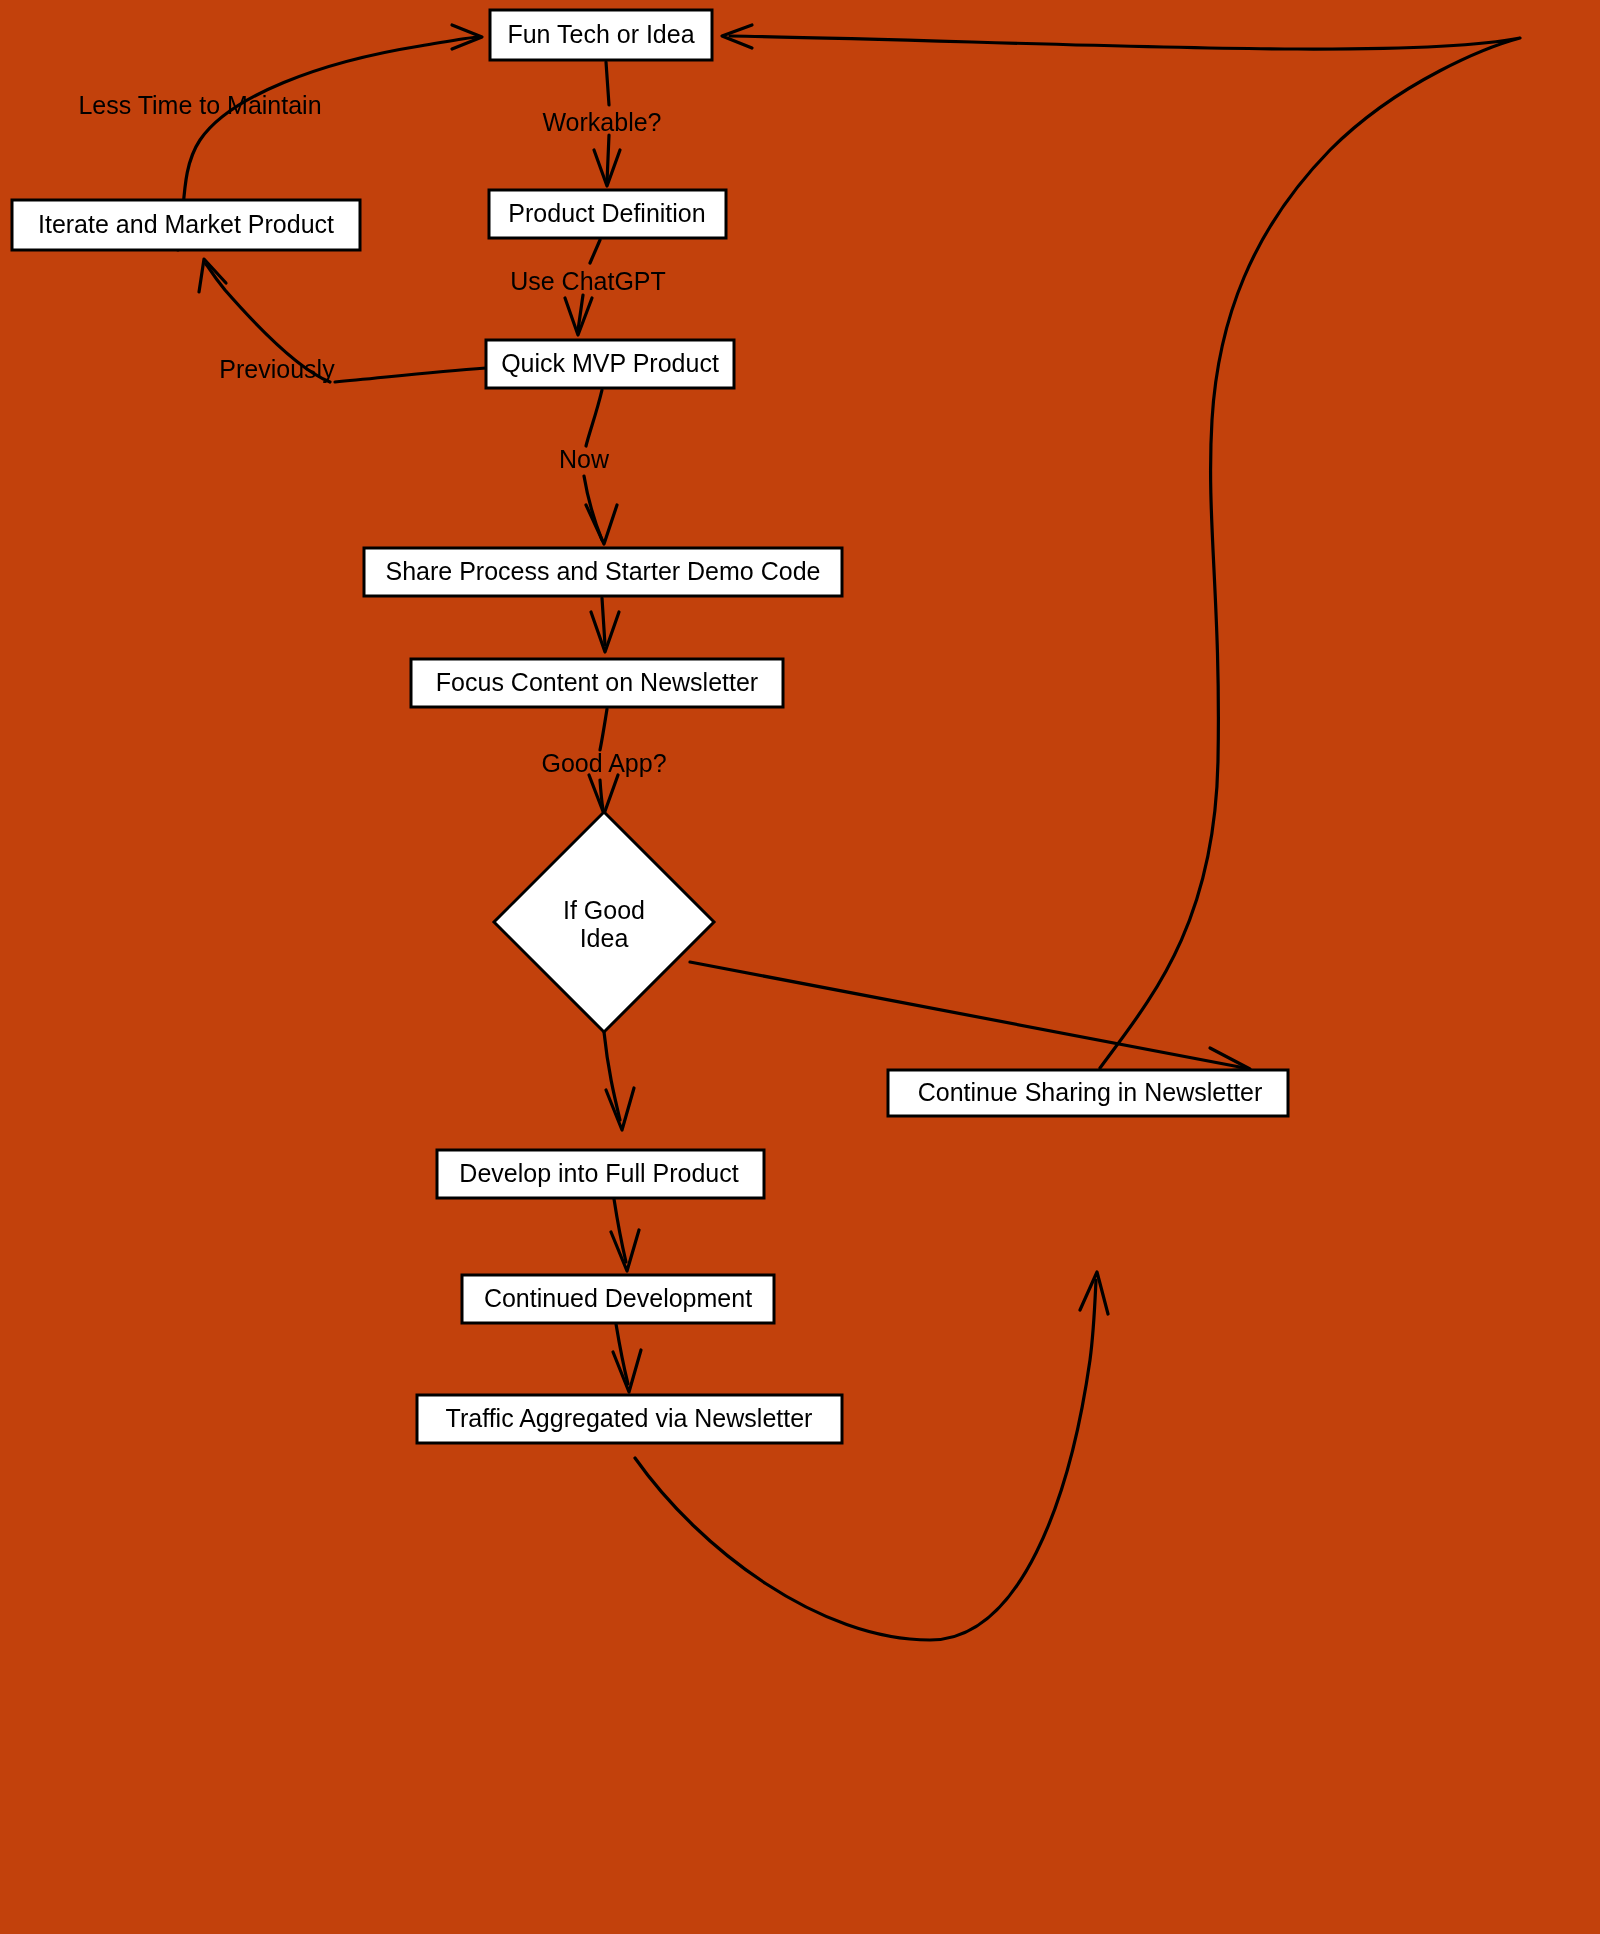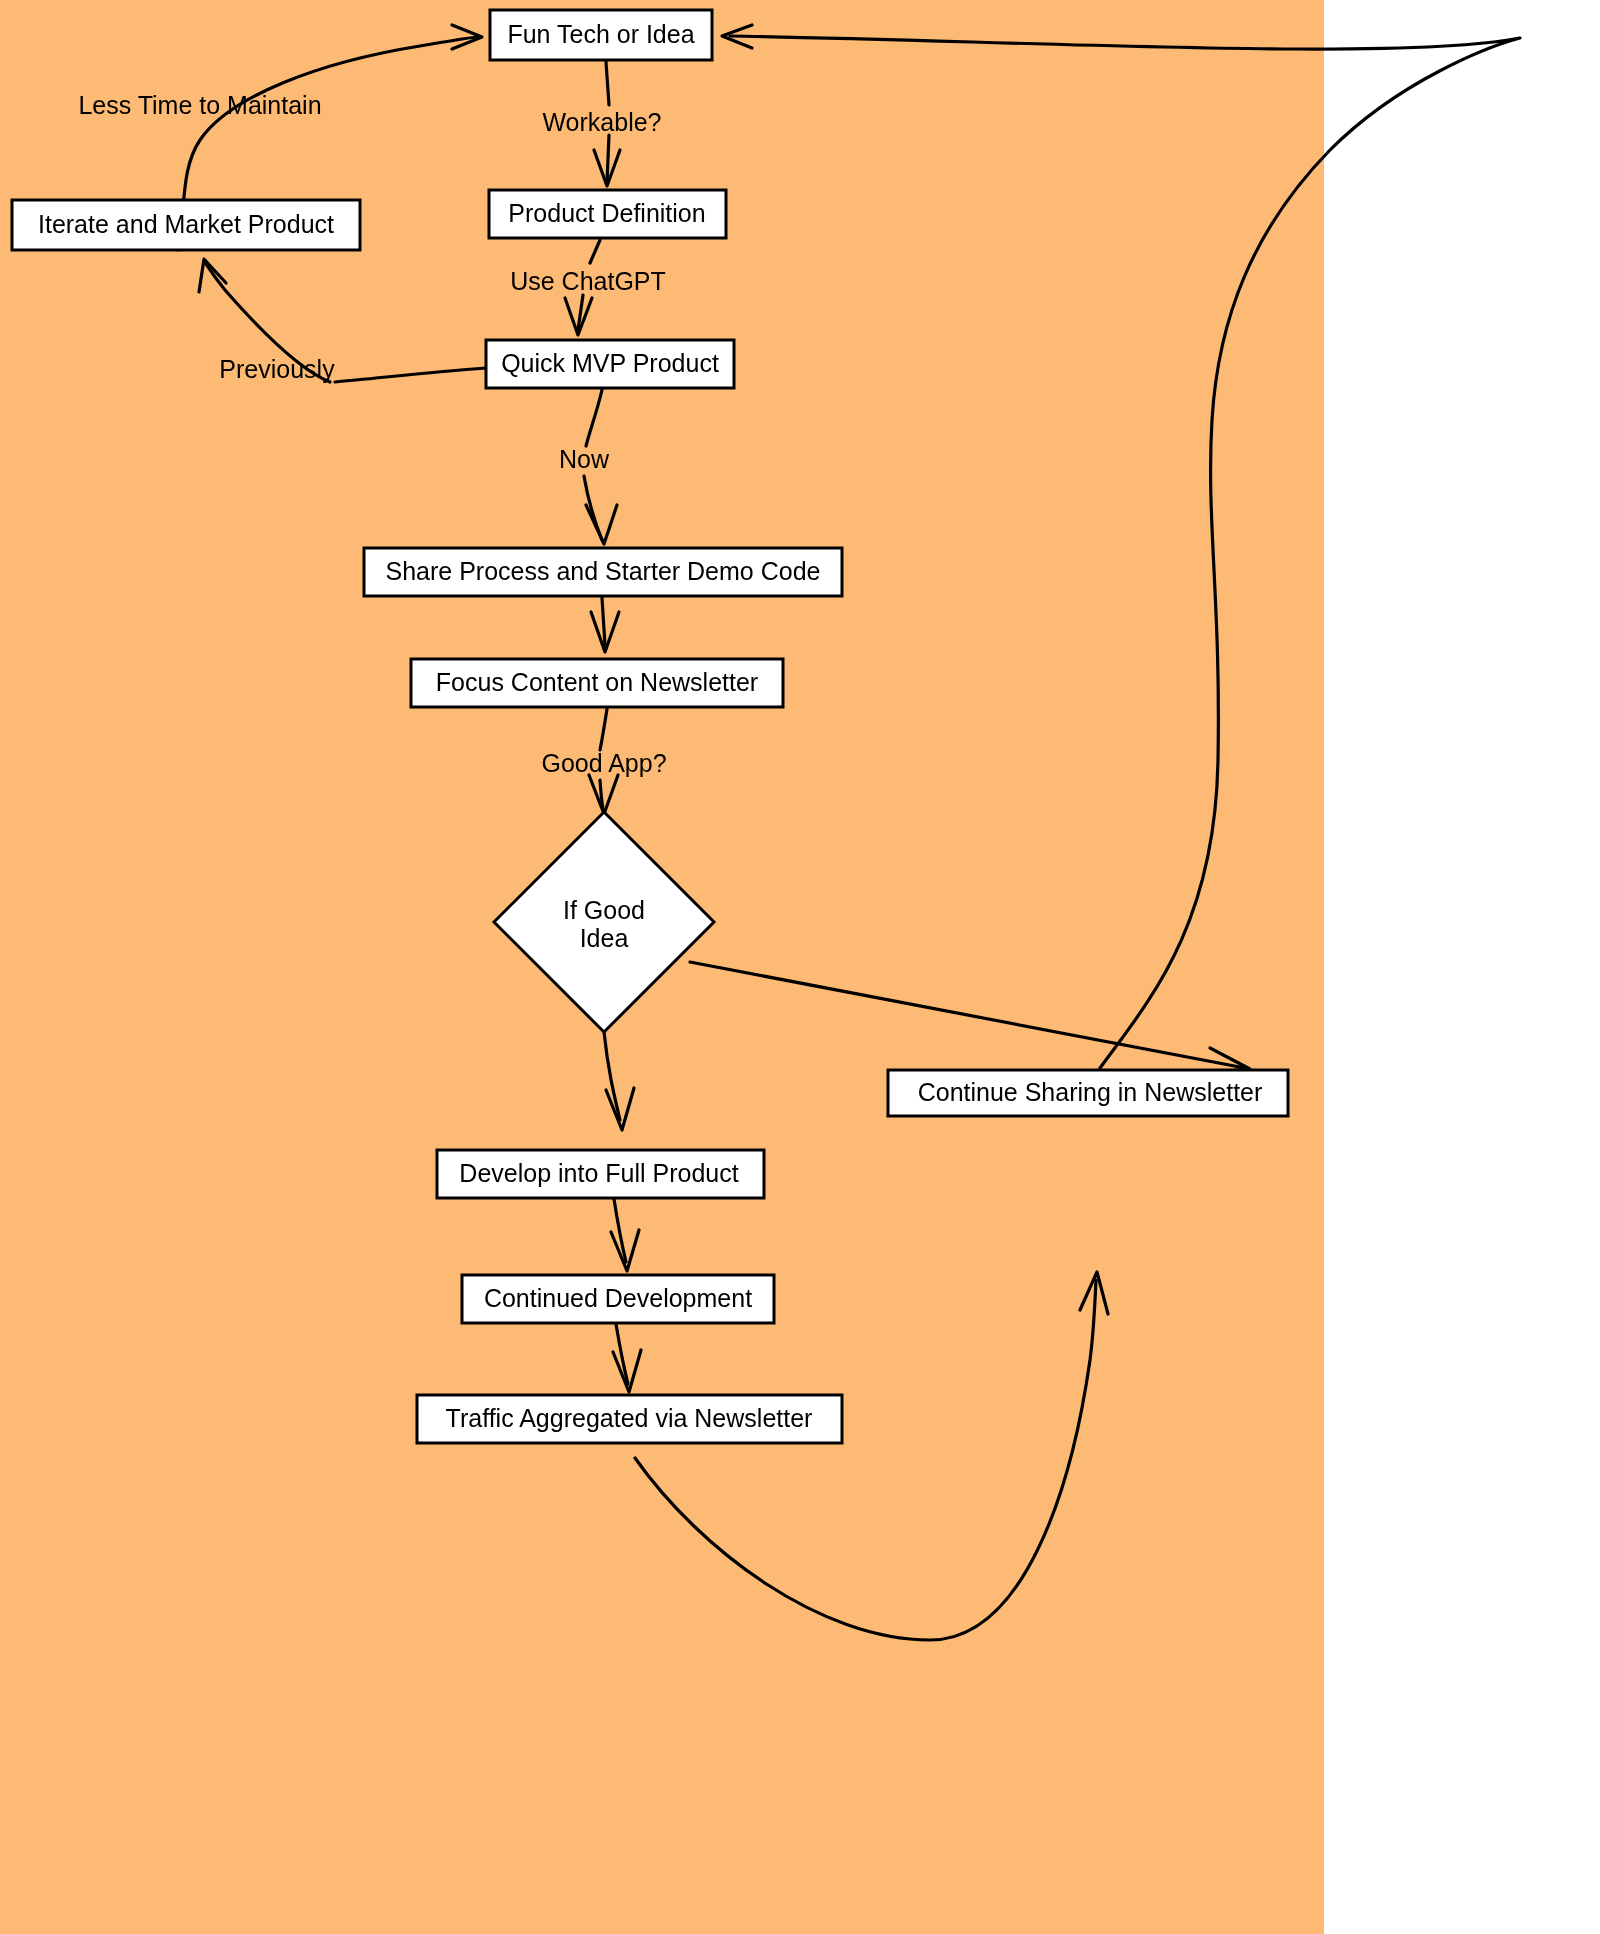--- a/index.html
+++ b/index.html
@@ -8,23 +8,23 @@
     background: #ffffff;
   }
   body {
     width: 1600px;
     height: 1934px;
     font-family: "Liberation Sans", sans-serif;
     overflow: hidden;
   }
   #flowchart-root {
     position: relative;
-    width: 1324px;
+    width: 1600px;
     height: 1934px;
-    background: #fdba74;
+    background: #c2410c;
     text-decoration: underline;
   }
   svg#flow-svg {
     position: absolute;
     top: 0;
     left: 0;
     width: 1600px;
     height: 1934px;
     display: block;
   }

